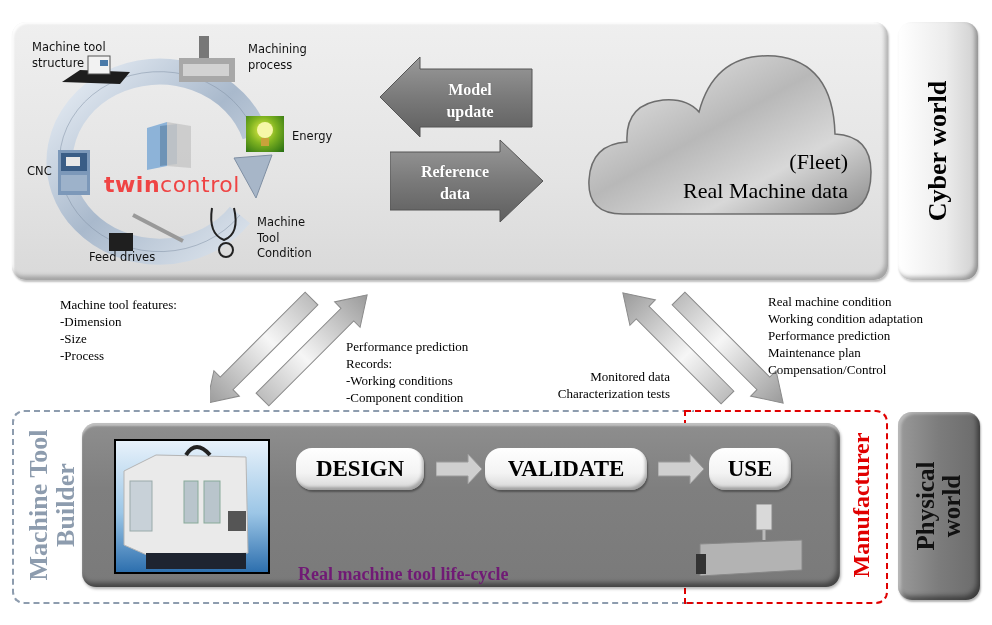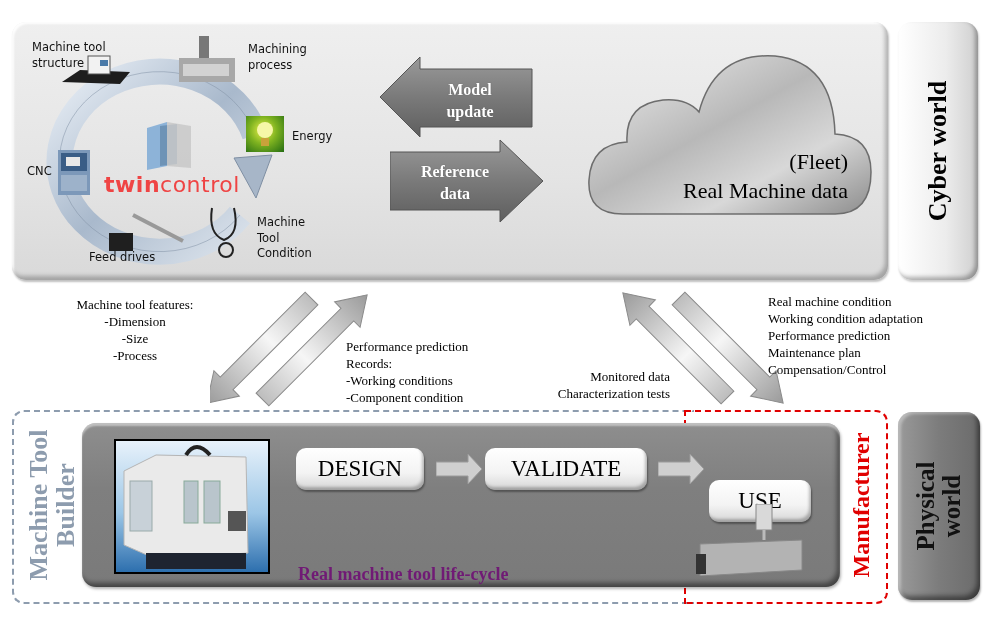--- a/index.html
+++ b/index.html
@@ -39,24 +39,24 @@
     box-shadow: inset 0 3px 2px rgba(255,255,255,0.45), inset -3px -4px 5px rgba(0,0,0,0.45), 1px 2px 3px rgba(0,0,0,0.3); }
   #builder-label { left:12px; top:410px; width:80px; height:190px; }
   #builder-label .vert-label { color:#8d9cae; font-size:26px; }
   #manuf-label { left:838px; top:410px; width:48px; height:190px; }
   #manuf-label .vert-label { color:#e00000; font-size:24px; }
   #physical-box { left:898px; top:412px; width:82px; height:188px; border-radius:14px;
     background:linear-gradient(90deg,#9a9a9a 0%,#7c7c7c 50%,#6b6b6b 100%);
     box-shadow: inset 3px 2px 3px rgba(255,255,255,0.35), inset -3px -4px 5px rgba(0,0,0,0.45), 1px 2px 2px rgba(0,0,0,0.3); }
   #physical-box .vert-label { color:#111; font-size:25px; }
 
-  .stage-btn { position:absolute; height:42px; border-radius:10px;
+  .stage-btn { position:absolute; height:42px; border-radius:16px;
     background:linear-gradient(180deg,#ffffff 0%,#f3f3f3 60%,#d6d6d6 100%);
     box-shadow: inset -2px -3px 3px rgba(0,0,0,0.25), 1px 2px 2px rgba(0,0,0,0.35);
-    display:flex; align-items:center; justify-content:center; font-size:23px; color:#000; }
+    display:flex; align-items:center; justify-content:center; font-size:23px; color:#000;font-weight:bold; }
   #lifecycle-title { left:298px; top:549px; font-weight:bold; font-size:18px; color:#701a75; white-space:nowrap;margin-top:15px; }
 
   #machine-photo { left:114px; top:439px; width:152px; height:131px; border:2px solid #000;
     background:linear-gradient(180deg,#e8f2fb 0%,#9cc6e6 55%,#2d6fae 100%); overflow:hidden; }
 </style>
 </head>
 <body>
 
 <div id="cyber-panel" class="abs"></div>
 
@@ -191,21 +191,21 @@
 
   <g transform="translate(468,70) rotate(135)">
     <polygon points="-70,-9 50,-9 50,-18 78,0 50,18 50,9 -70,9" fill="url(#silverG)" stroke="#8a8a8a" stroke-width="1" transform="rotate(90)"></polygon>
   </g>
 
   <g transform="translate(518,70) rotate(-45)">
     <polygon points="-70,-9 50,-9 50,-18 78,0 50,18 50,9 -70,9" fill="url(#silverG)" stroke="#8a8a8a" stroke-width="1" transform="rotate(90)"></polygon>
   </g>
 </svg>
 
-<div class="abs note" style="left:60px;top:296px;text-align:center;width:150px;">
+<div class="abs note" style="left:60px;top:296px;text-align:left;width:150px;">
   <div>Machine tool features:</div>
   <div>-Dimension</div>
   <div>-Size</div>
   <div>-Process</div>
 </div>
 <div class="abs note" style="left:346px;top:338px;">
   <div>Performance prediction</div>
   <div>Records:</div>
   <div>-Working conditions</div>
   <div>-Component condition</div>
@@ -247,21 +247,21 @@
 </div>
 
 <div class="stage-btn" style="left:296px;top:448px;width:128px;">DESIGN</div>
 <svg class="abs" style="left:436px;top:452px;" width="48" height="34">
   <polygon points="0,10 32,10 32,2 46,17 32,32 32,24 0,24" fill="#cfcfcf" stroke="#9a9a9a"></polygon>
 </svg>
 <div class="stage-btn" style="left:485px;top:448px;width:162px;">VALIDATE</div>
 <svg class="abs" style="left:658px;top:452px;" width="48" height="34">
   <polygon points="0,10 32,10 32,2 46,17 32,32 32,24 0,24" fill="#cfcfcf" stroke="#9a9a9a"></polygon>
 </svg>
-<div class="stage-btn" style="left:709px;top:448px;width:102px;margin-top:32px;">USE</div>
+<div class="stage-btn" style="left:709px;top:448px;width:82px;">USE</div>
 
 <svg class="abs" style="left:696px;top:504px;" width="112" height="72">
   <rect x="60" y="0" width="16" height="26" fill="#d9d9d9" stroke="#888"></rect>
   <line x1="68" y1="26" x2="68" y2="36" stroke="#bbb" stroke-width="3"></line>
   <polygon points="4,40 106,36 106,66 4,72" fill="#b3b3b3" stroke="#888"></polygon>
   <rect x="0" y="50" width="10" height="20" fill="#333"></rect>
 </svg>
 
 <div id="lifecycle-title" class="abs">Real machine tool life-cycle</div>
 

